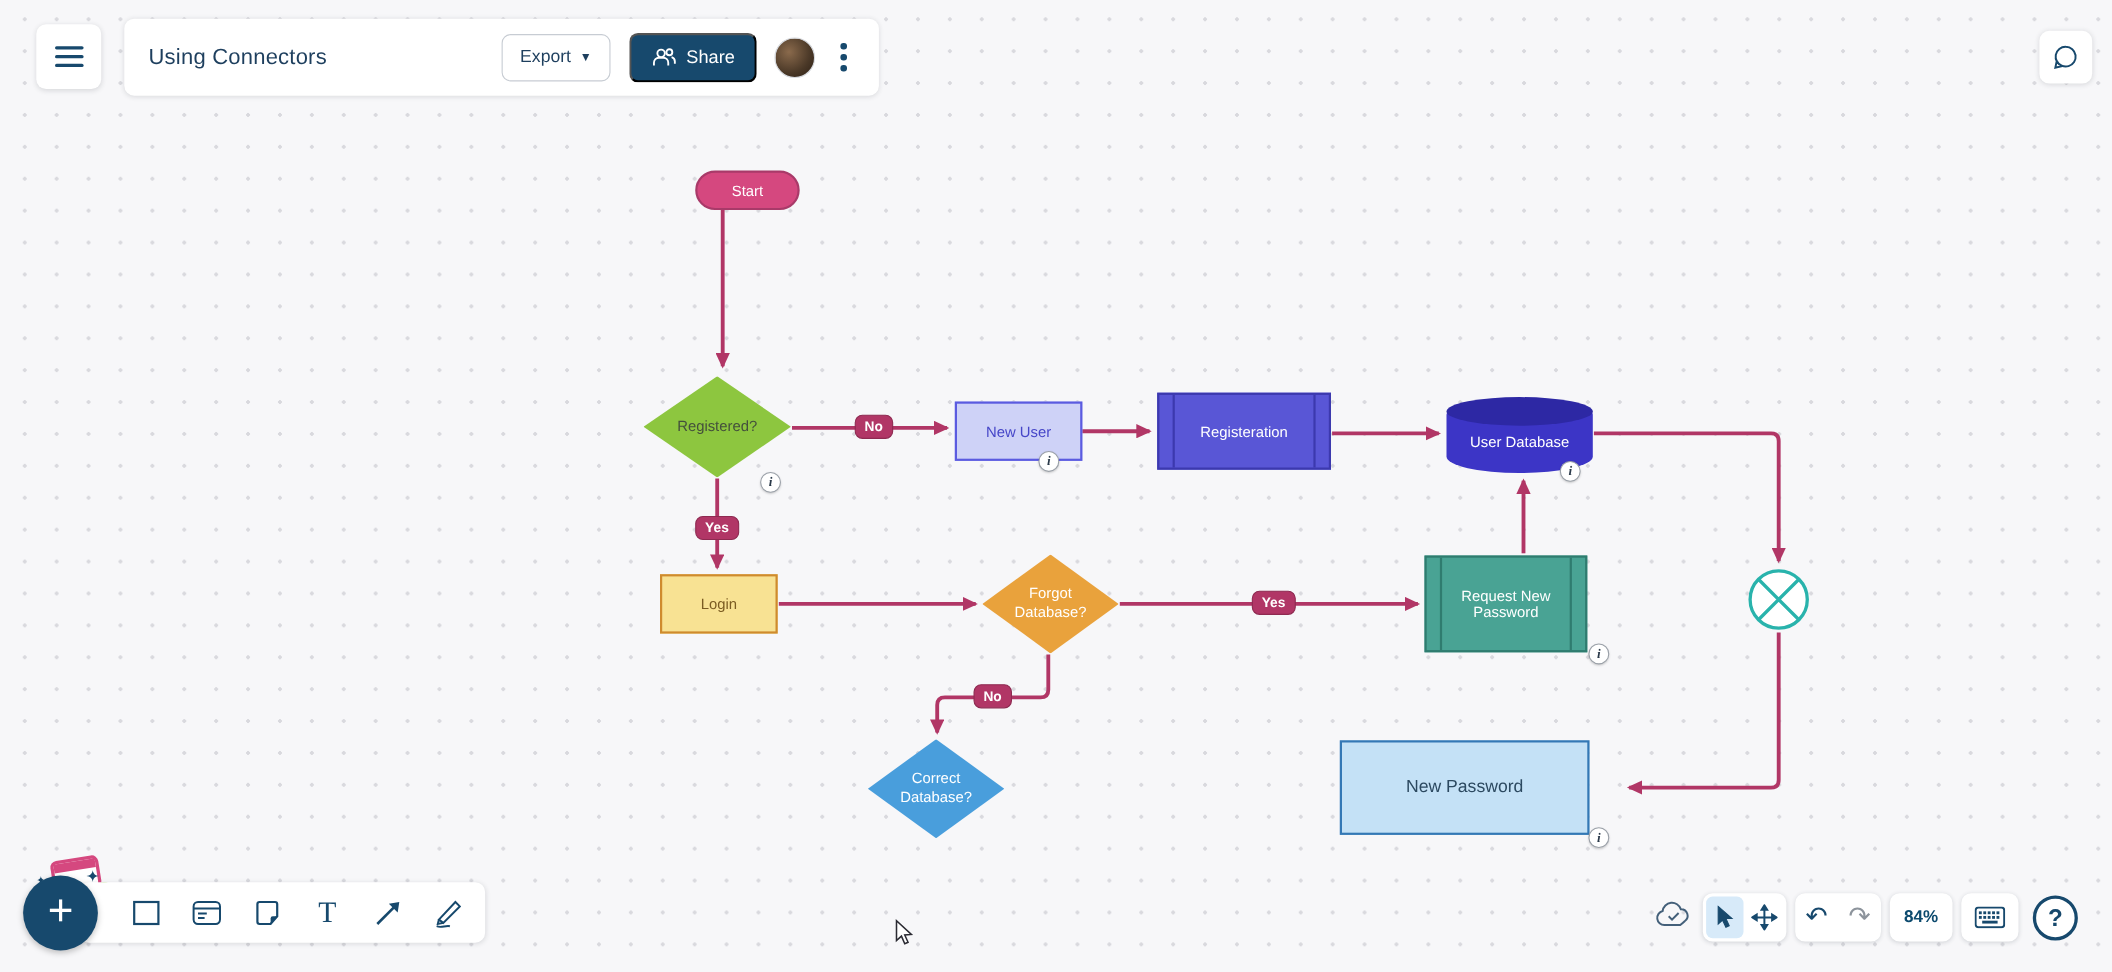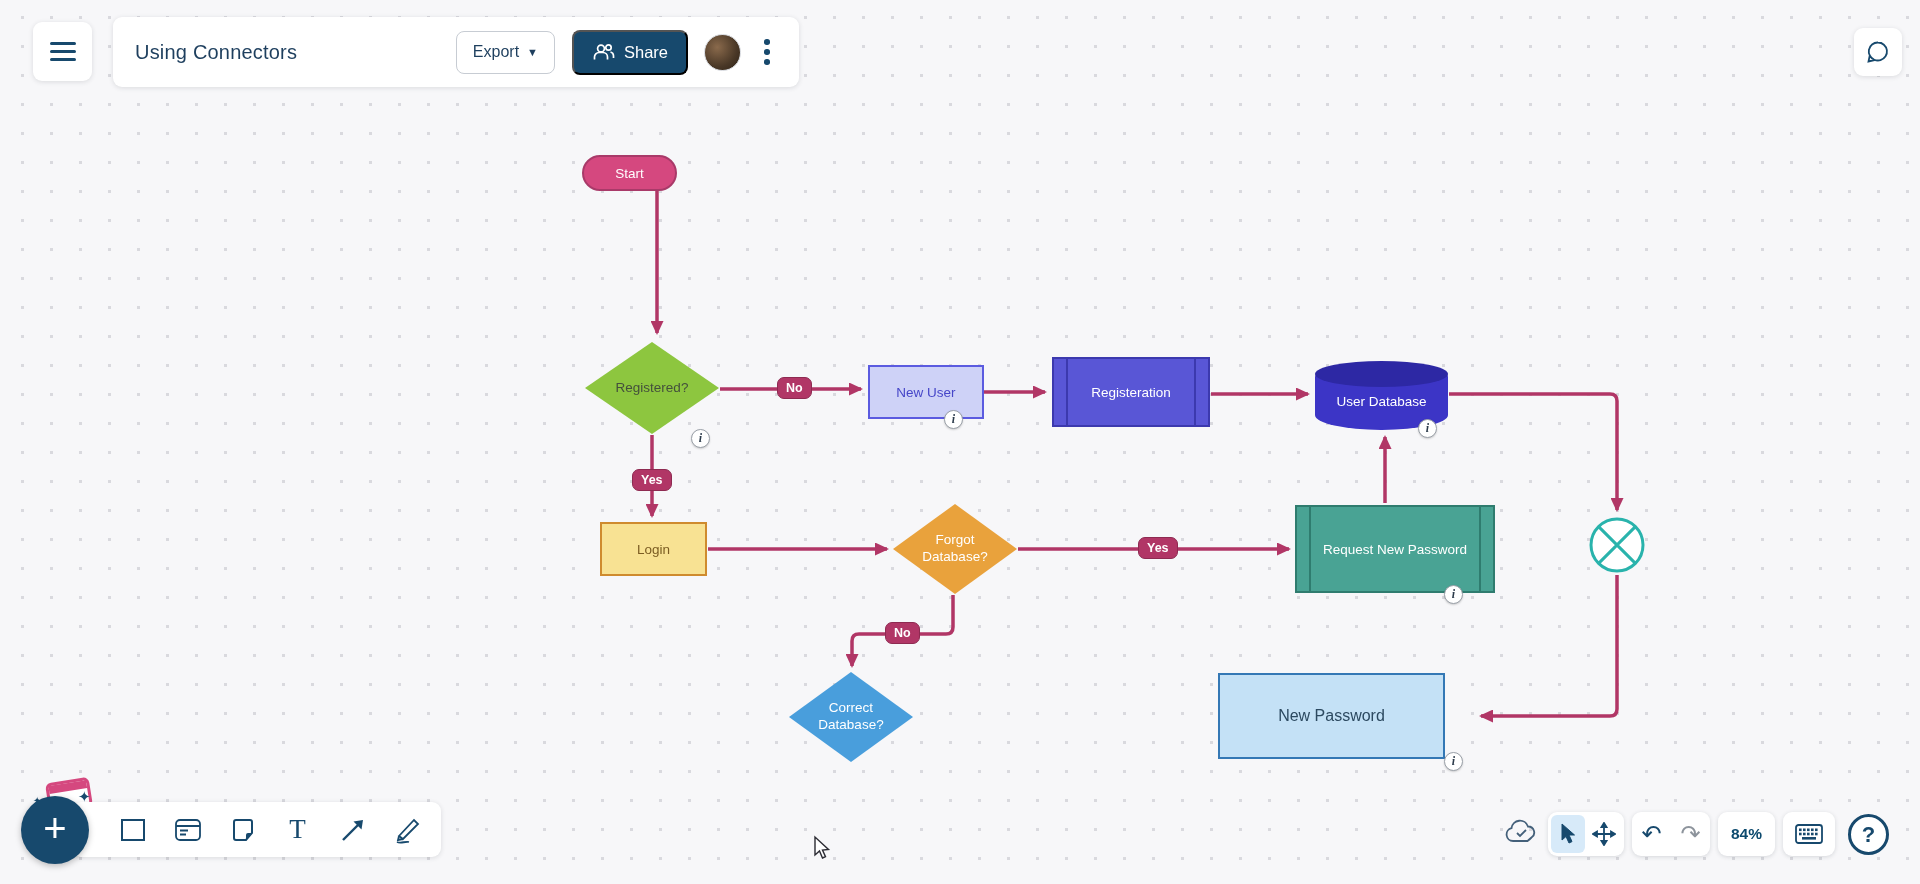--- a/index.html
+++ b/index.html
@@ -38,21 +38,21 @@
     align-items:center; justify-content:center; gap:4.5px; cursor:pointer; }
   .kebab i { width:5.5px; height:5.5px; border-radius:50%; background:var(--accent-navy); }
 
   .chat-btn { position:absolute; left:1854px; top:28px; width:48px; height:48px;
     display:flex; align-items:center; justify-content:center; cursor:pointer; }
 
   
   .node { position:absolute; display:flex; align-items:center; justify-content:center;
     text-align:center; font-size:13.5px; cursor:pointer; }
 
-  .node-start { left:582px; top:155px; width:95px; height:36px; border-radius:18px;
+  .node-start { left:632px; top:155px; width:95px; height:36px; border-radius:18px;
     background:var(--start-fill); border:2.5px solid var(--start-stroke); color:#fff; }
 
   .diamond { clip-path: polygon(50% 0,100% 50%,50% 100%,0 50%); line-height:1.25; padding:0 18px; }
   .node-registered { left:585px; top:342px; width:134px; height:92px;
     background:var(--registered-fill); color:var(--registered-text); }
   .node-forgot { left:893px; top:504px; width:124px; height:90px;
     background:var(--forgot-fill); color:#fff; }
   .node-correct { left:789px; top:672px; width:124px; height:90px;
     background:var(--correct-fill); color:#fff; }
 
@@ -60,21 +60,21 @@
     background:var(--new-user-fill); border:2px solid var(--new-user-stroke);
     color:var(--new-user-text); }
 
   .predef { position:absolute; color:#fff;align-items:center; }
   .node-registeration { left:1052px; top:357px; width:158px; height:70px;
     background:var(--registeration-fill); border:2px solid var(--registeration-stroke); }
   .node-registeration::before, .node-registeration::after { content:""; position:absolute;
     top:0; bottom:0; width:2px; background:var(--registeration-stroke); }
   .node-registeration::before { left:12px; } .node-registeration::after { right:12px; }
 
-  .node-request { left:1295px; top:505px; width:200px; height:88px;
+  .node-request { left:1295px; top:505px; width:148px; height:88px;
     background:var(--request-fill); border:2px solid var(--request-stroke); }
   .node-request::before, .node-request::after { content:""; position:absolute;
     top:0; bottom:0; width:2px; background:var(--request-stroke); }
   .node-request::before { left:12px; } .node-request::after { right:12px; }
 
   .node-database { left:1315px; top:362px; width:133px; height:68px;
     background:var(--database-fill); border-radius:66px/15px; color:#fff; }
   .node-database::before { content:""; position:absolute; left:0; right:0; top:-1px;
     height:26px; border-radius:50%; background:var(--database-top); }
   .node-database span { position:relative; top:5px; }

